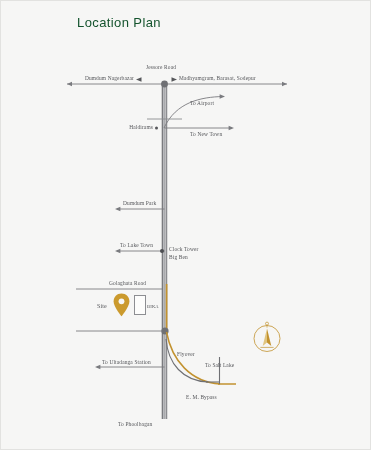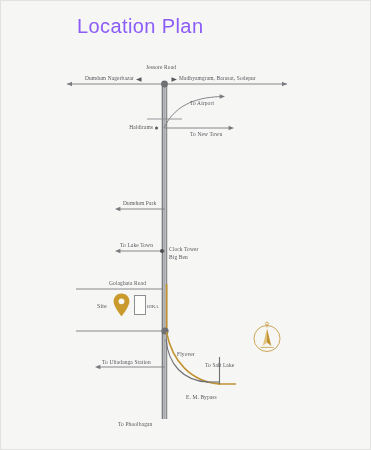--- a/index.html
+++ b/index.html
@@ -14,22 +14,22 @@
     background: #f6f6f5;
     border: 1px solid #e2e2e0;
     box-sizing: border-box;
     overflow: hidden;
     font-family: "Liberation Serif", "DejaVu Serif", serif;
   }
   #title {
     position: absolute;
     left: 76px;
     top: 14px;
-    font-size: 20px;
-    color: #8b5cf6;
+    font-size: 13px;
+    color: #14532d;
     letter-spacing: 0.4px;
     font-family: "Liberation Sans", "DejaVu Sans", sans-serif;
     font-weight: 400;
     white-space: nowrap;
   }
   #map-svg {
     position: absolute;
     left: 0;
     top: 0;
     width: 371px;

